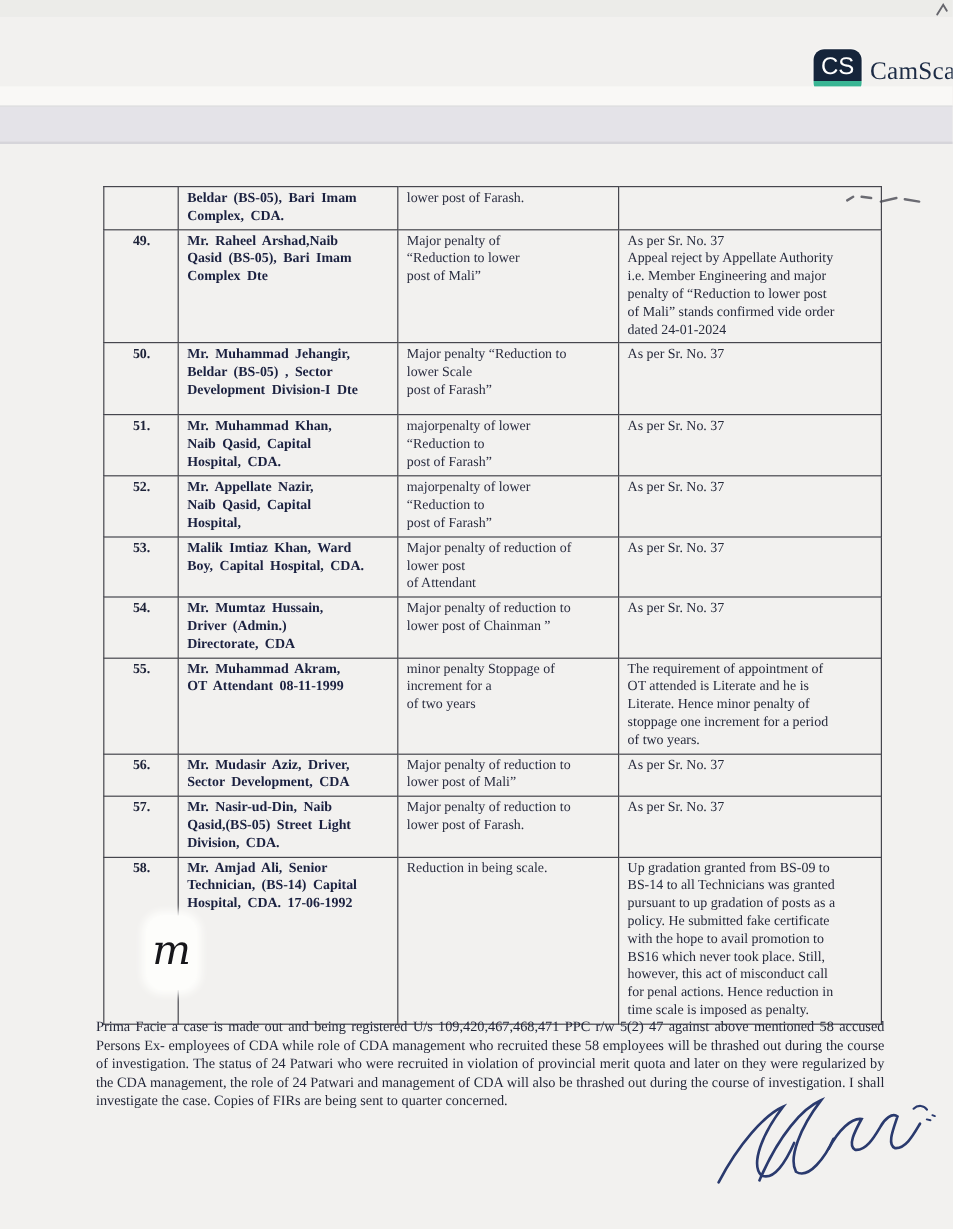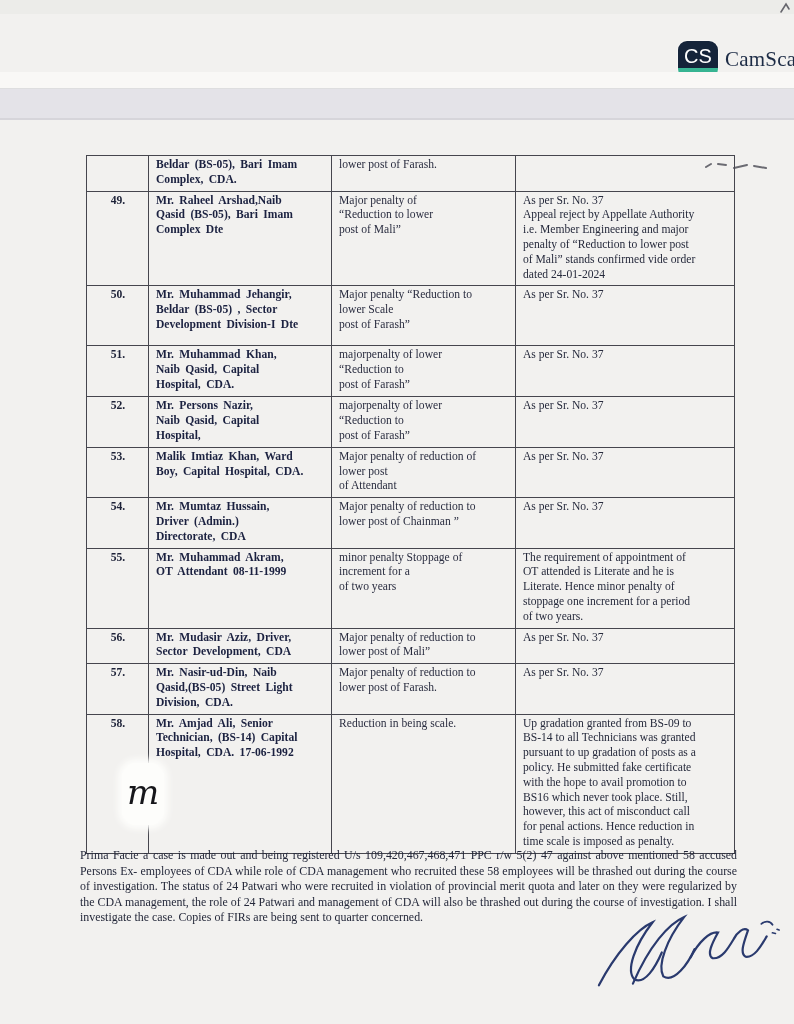--- a/index.html
+++ b/index.html
@@ -146,21 +146,21 @@
       <td class="c-name">Mr. Muhammad Khan,
 Naib Qasid, Capital
 Hospital, CDA.</td>
       <td class="c-penalty">majorpenalty of lower
 “Reduction to
 post of Farash”</td>
       <td class="c-remarks">As per Sr. No. 37</td>
     </tr>
         <tr>
       <td class="c-sr">52.</td>
-      <td class="c-name">Mr. Persons Nazir,
+      <td class="c-name">Mr. Appellate Nazir,
 Naib Qasid, Capital
 Hospital,</td>
       <td class="c-penalty">majorpenalty of lower
 “Reduction to
 post of Farash”</td>
       <td class="c-remarks">As per Sr. No. 37</td>
     </tr>
         <tr>
       <td class="c-sr">53.</td>
       <td class="c-name">Malik Imtiaz Khan, Ward

